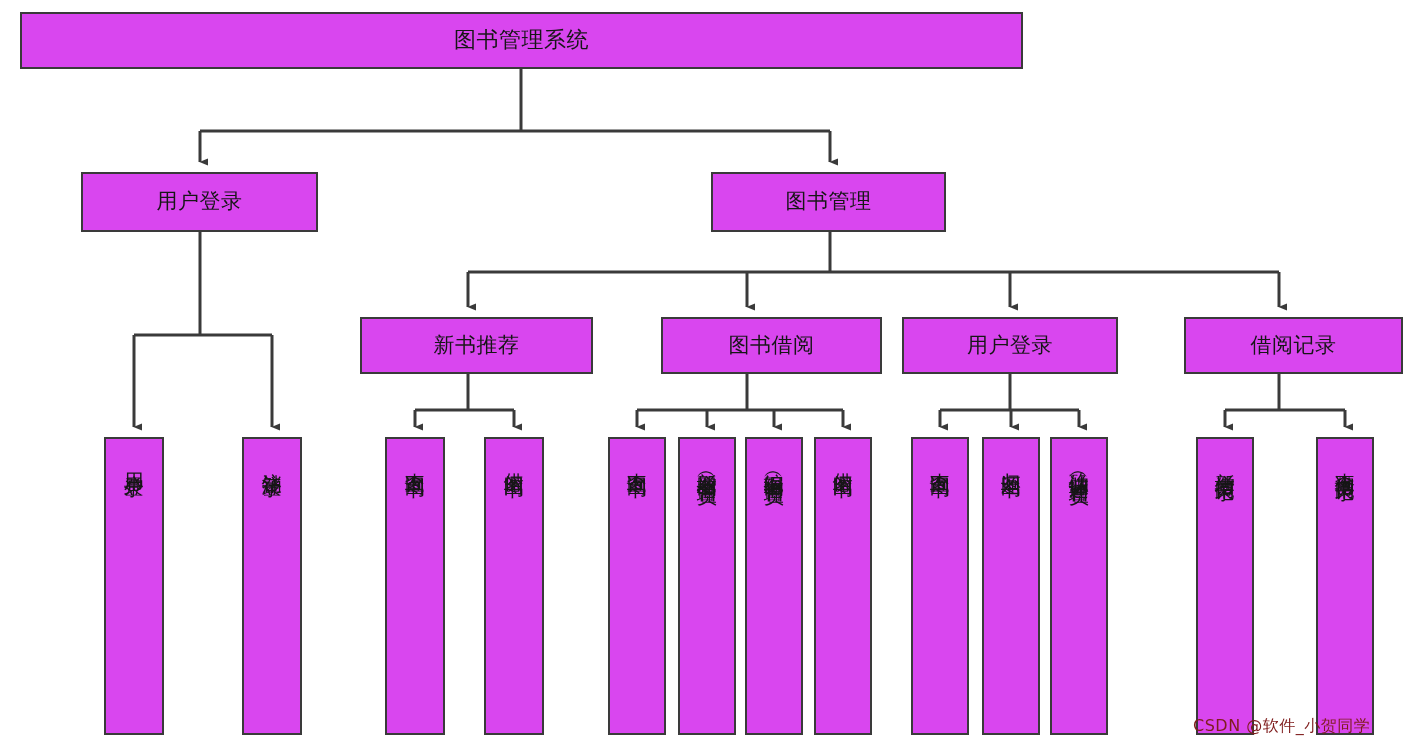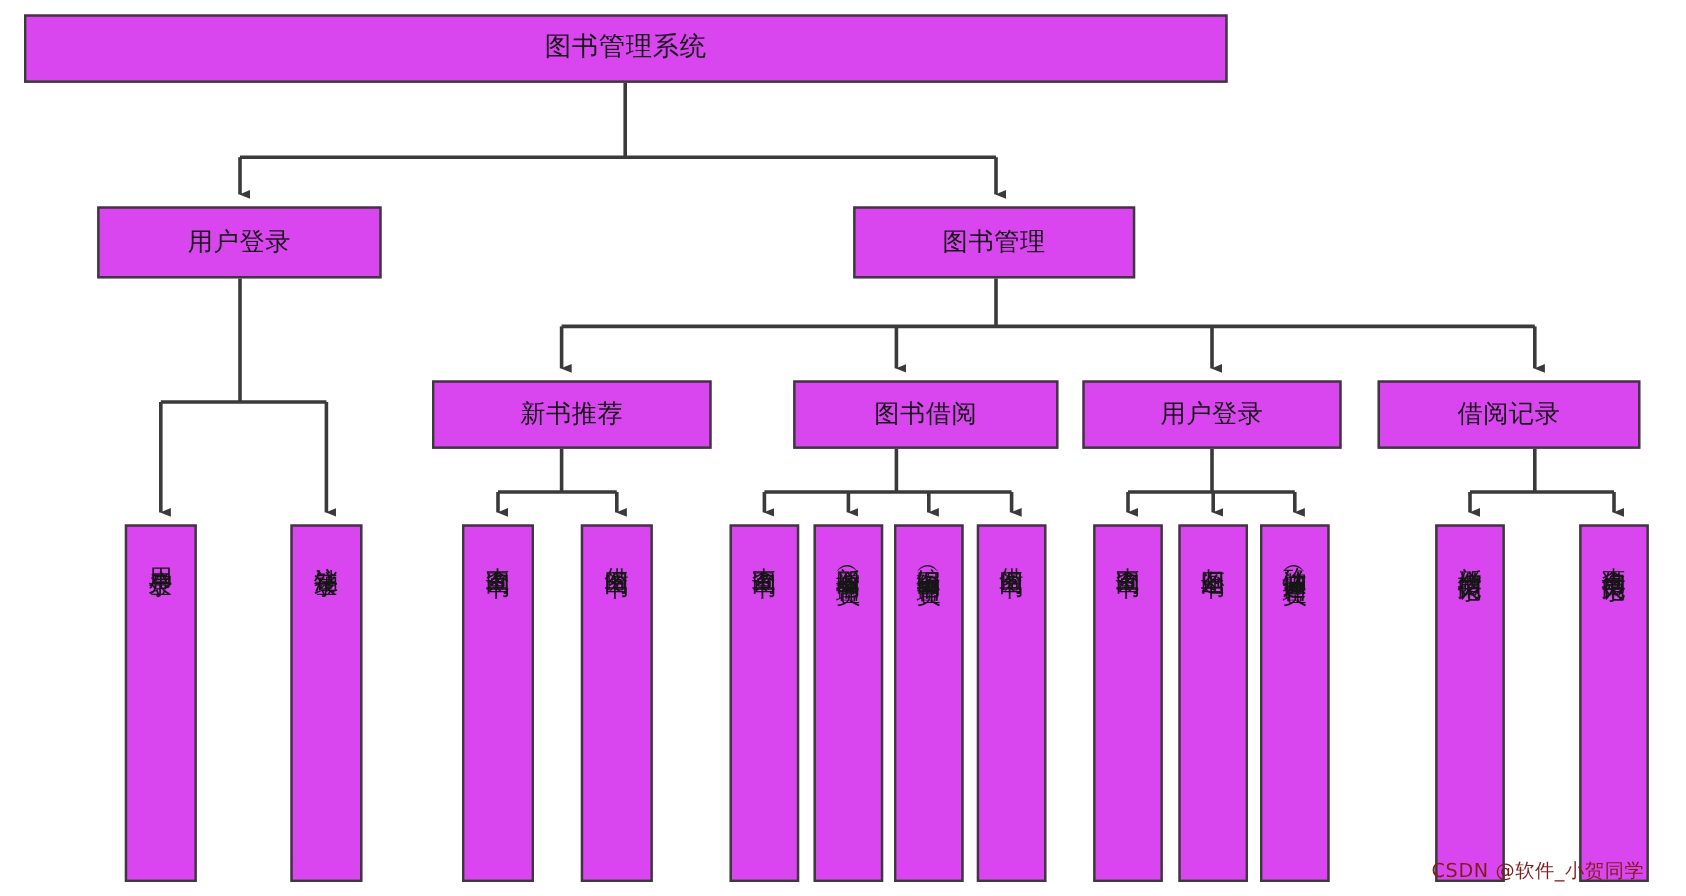--- a/index.html
+++ b/index.html
@@ -140,21 +140,21 @@
 
   <div class="node horizontal" style="left:360px; top:317px; width:233px; height:57px;">
     <span>新书推荐</span>
   </div>
   <div class="node horizontal" style="left:637px; top:317px; width:221px; height:57px;margin-left:24px;">
     <span>图书借阅</span>
   </div>
   <div class="node horizontal" style="left:902px; top:317px; width:216px; height:57px;">
     <span>用户登录</span>
   </div>
-  <div class="node horizontal" style="left:1148px; top:317px; width:219px; height:57px;">
+  <div class="node horizontal" style="left:1184px; top:317px; width:219px; height:57px;">
     <span>借阅记录</span>
   </div>
 
   <div class="node leaf" style="left:104px; top:437px; width:60px; height:298px;">
     <span class="vlabel">用户登录</span>
   </div>
   <div class="node leaf" style="left:242px; top:437px; width:60px; height:298px;">
     <span class="vlabel">注销登录</span>
   </div>
 

